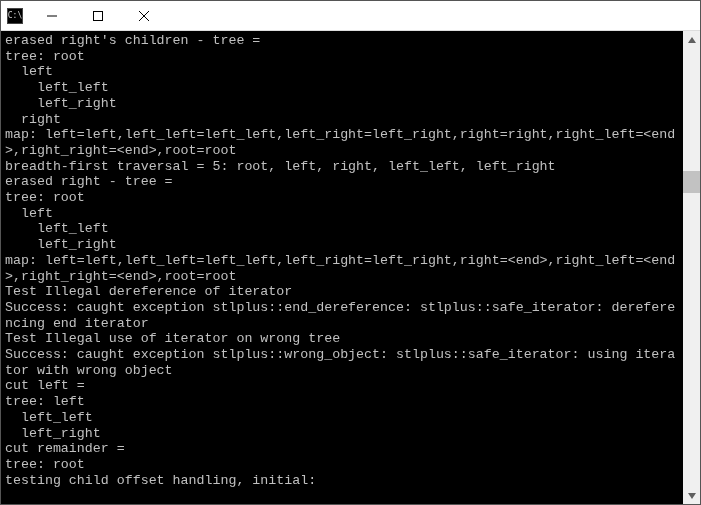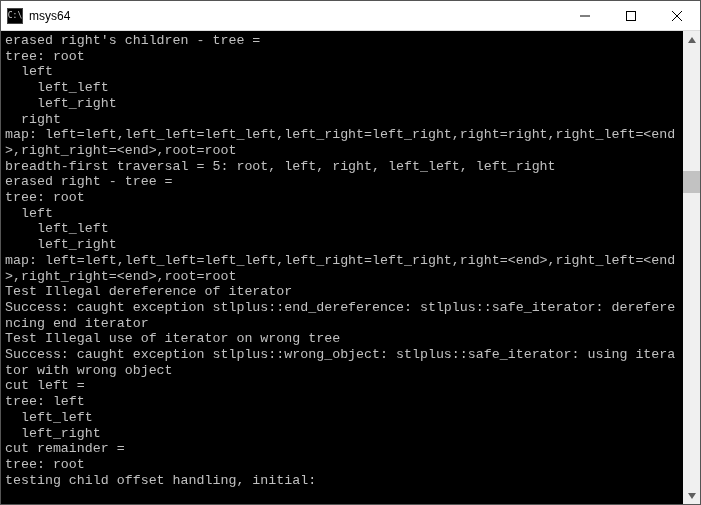--- a/index.html
+++ b/index.html
@@ -98,21 +98,20 @@
     background: #c2c2c2;
   }
 </style>
 </head>
 <body>
 
 <div class="titlebar">
   <div class="titlebar-icon">
     <span class="titlebar-icon-inner">C:\</span>
   </div>
-  <div class="titlebar-title">msys64</div>
   <div class="titlebar-controls">
     <div class="titlebar-btn">
       <svg viewBox="0 0 10 10">
           <line x1="0" y1="5" x2="10" y2="5" stroke="#000" stroke-width="1"></line>
         </svg>
     </div>
     <div class="titlebar-btn">
       <svg viewBox="0 0 10 10">
           <rect x="0.5" y="0.5" width="9" height="9" fill="none" stroke="#000" stroke-width="1"></rect>
         </svg>

